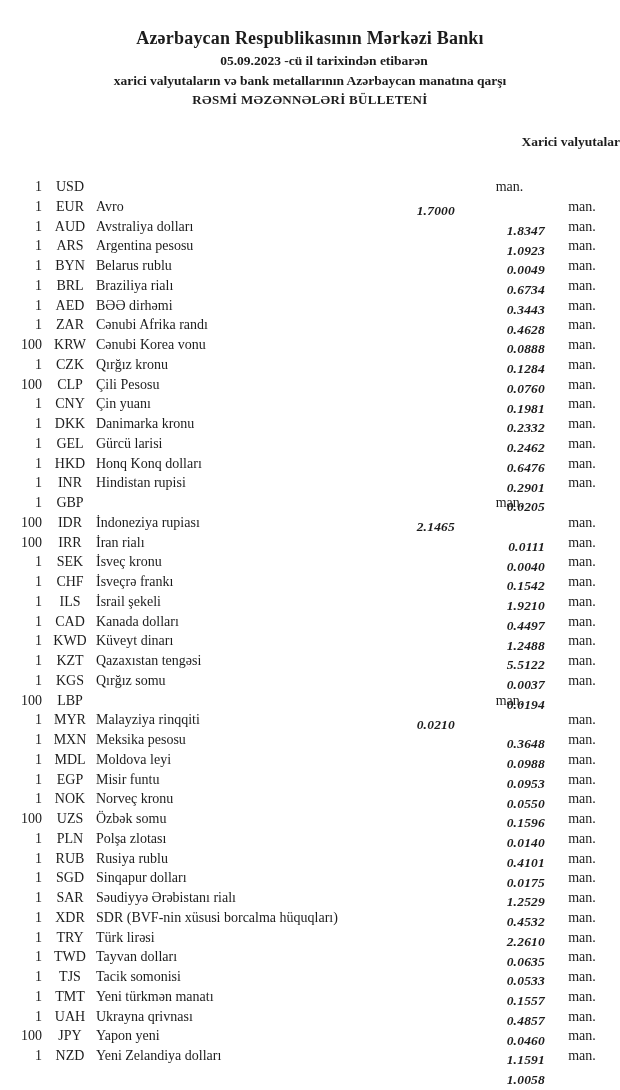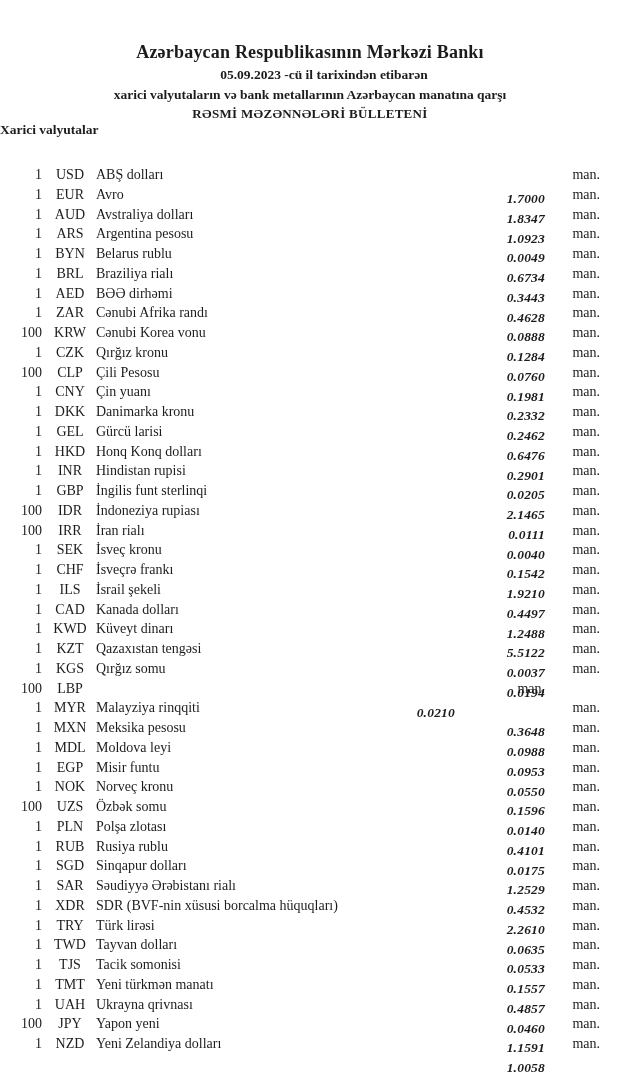--- a/index.html
+++ b/index.html
@@ -12,21 +12,21 @@
     overflow: hidden;
   }
   .page {
     width: 620px;
     height: 1090px;
     position: relative;
     background: #ffffff;
   }
   .doc-header { text-align: center; }
   .bank-name {
-    padding-top: 42px;
+    padding-top: 28px;
     font-size: 18px;
     font-weight: bold;
     letter-spacing: 0.2px;
   }
   .date-line {
     margin-top: 4px;
     font-size: 13.5px;
     font-weight: bold;
     padding-left: 28px;
   }
@@ -35,21 +35,22 @@
     font-size: 13.5px;
     font-weight: bold;
   }
   .bulletin-title {
     margin-top: 3px;
     font-size: 13px;
     font-weight: bold;
     letter-spacing: 0.3px;
   }
   .section-title {
-    text-align: left;
+    margin-top: 26px;
+    text-align: right;
     font-size: 13.5px;
     font-weight: bold;
   }
   .rates-table {
     margin-top: 5px;
     width: 600px;
   }
   .rate-row {
     display: grid;
     grid-template-columns: 45px 50px 1fr 90px 55px;
@@ -71,21 +72,21 @@
   }
   .cell-rate {
     text-align: right;
     font-weight: bold;
     font-style: italic;
     font-size: 13.5px;
     letter-spacing: 0.2px;
     margin-top: 48px;
   }
   .cell-unit {
-    text-align: right;
+    text-align: center;
     padding-left: 19px;
   }
 </style>
 </head>
 <body>
 
 <div class="page">
 
   <header class="doc-header">
     <div class="bank-name">Azərbaycan Respublikasının Mərkəzi Bankı</div>
@@ -93,21 +94,20 @@
     <div class="subtitle">xarici valyutaların və bank metallarının Azərbaycan manatına qarşı</div>
     <div class="bulletin-title">RƏSMİ MƏZƏNNƏLƏRİ BÜLLETENİ</div>
   </header>
 
   <div class="section-title">Xarici valyutalar</div>
 
   <div class="rates-table">
     <div class="rate-row">
       <span class="cell-qty">1</span>
       <span class="cell-code">USD</span>
-      <span class="cell-name">ABŞ dolları</span>
       <span class="cell-rate">1.7000</span>
       <span class="cell-unit">man.</span>
     </div>
 
     <div class="rate-row">
       <span class="cell-qty">1</span>
       <span class="cell-code">EUR</span>
       <span class="cell-name">Avro</span>
       <span class="cell-rate">1.8347</span>
       <span class="cell-unit">man.</span>
@@ -221,21 +221,20 @@
       <span class="cell-qty">1</span>
       <span class="cell-code">INR</span>
       <span class="cell-name">Hindistan rupisi</span>
       <span class="cell-rate">0.0205</span>
       <span class="cell-unit">man.</span>
     </div>
 
     <div class="rate-row">
       <span class="cell-qty">1</span>
       <span class="cell-code">GBP</span>
-      <span class="cell-name">İngilis funt sterlinqi</span>
       <span class="cell-rate">2.1465</span>
       <span class="cell-unit">man.</span>
     </div>
 
     <div class="rate-row">
       <span class="cell-qty">100</span>
       <span class="cell-code">IDR</span>
       <span class="cell-name">İndoneziya rupiası</span>
       <span class="cell-rate">0.0111</span>
       <span class="cell-unit">man.</span>

